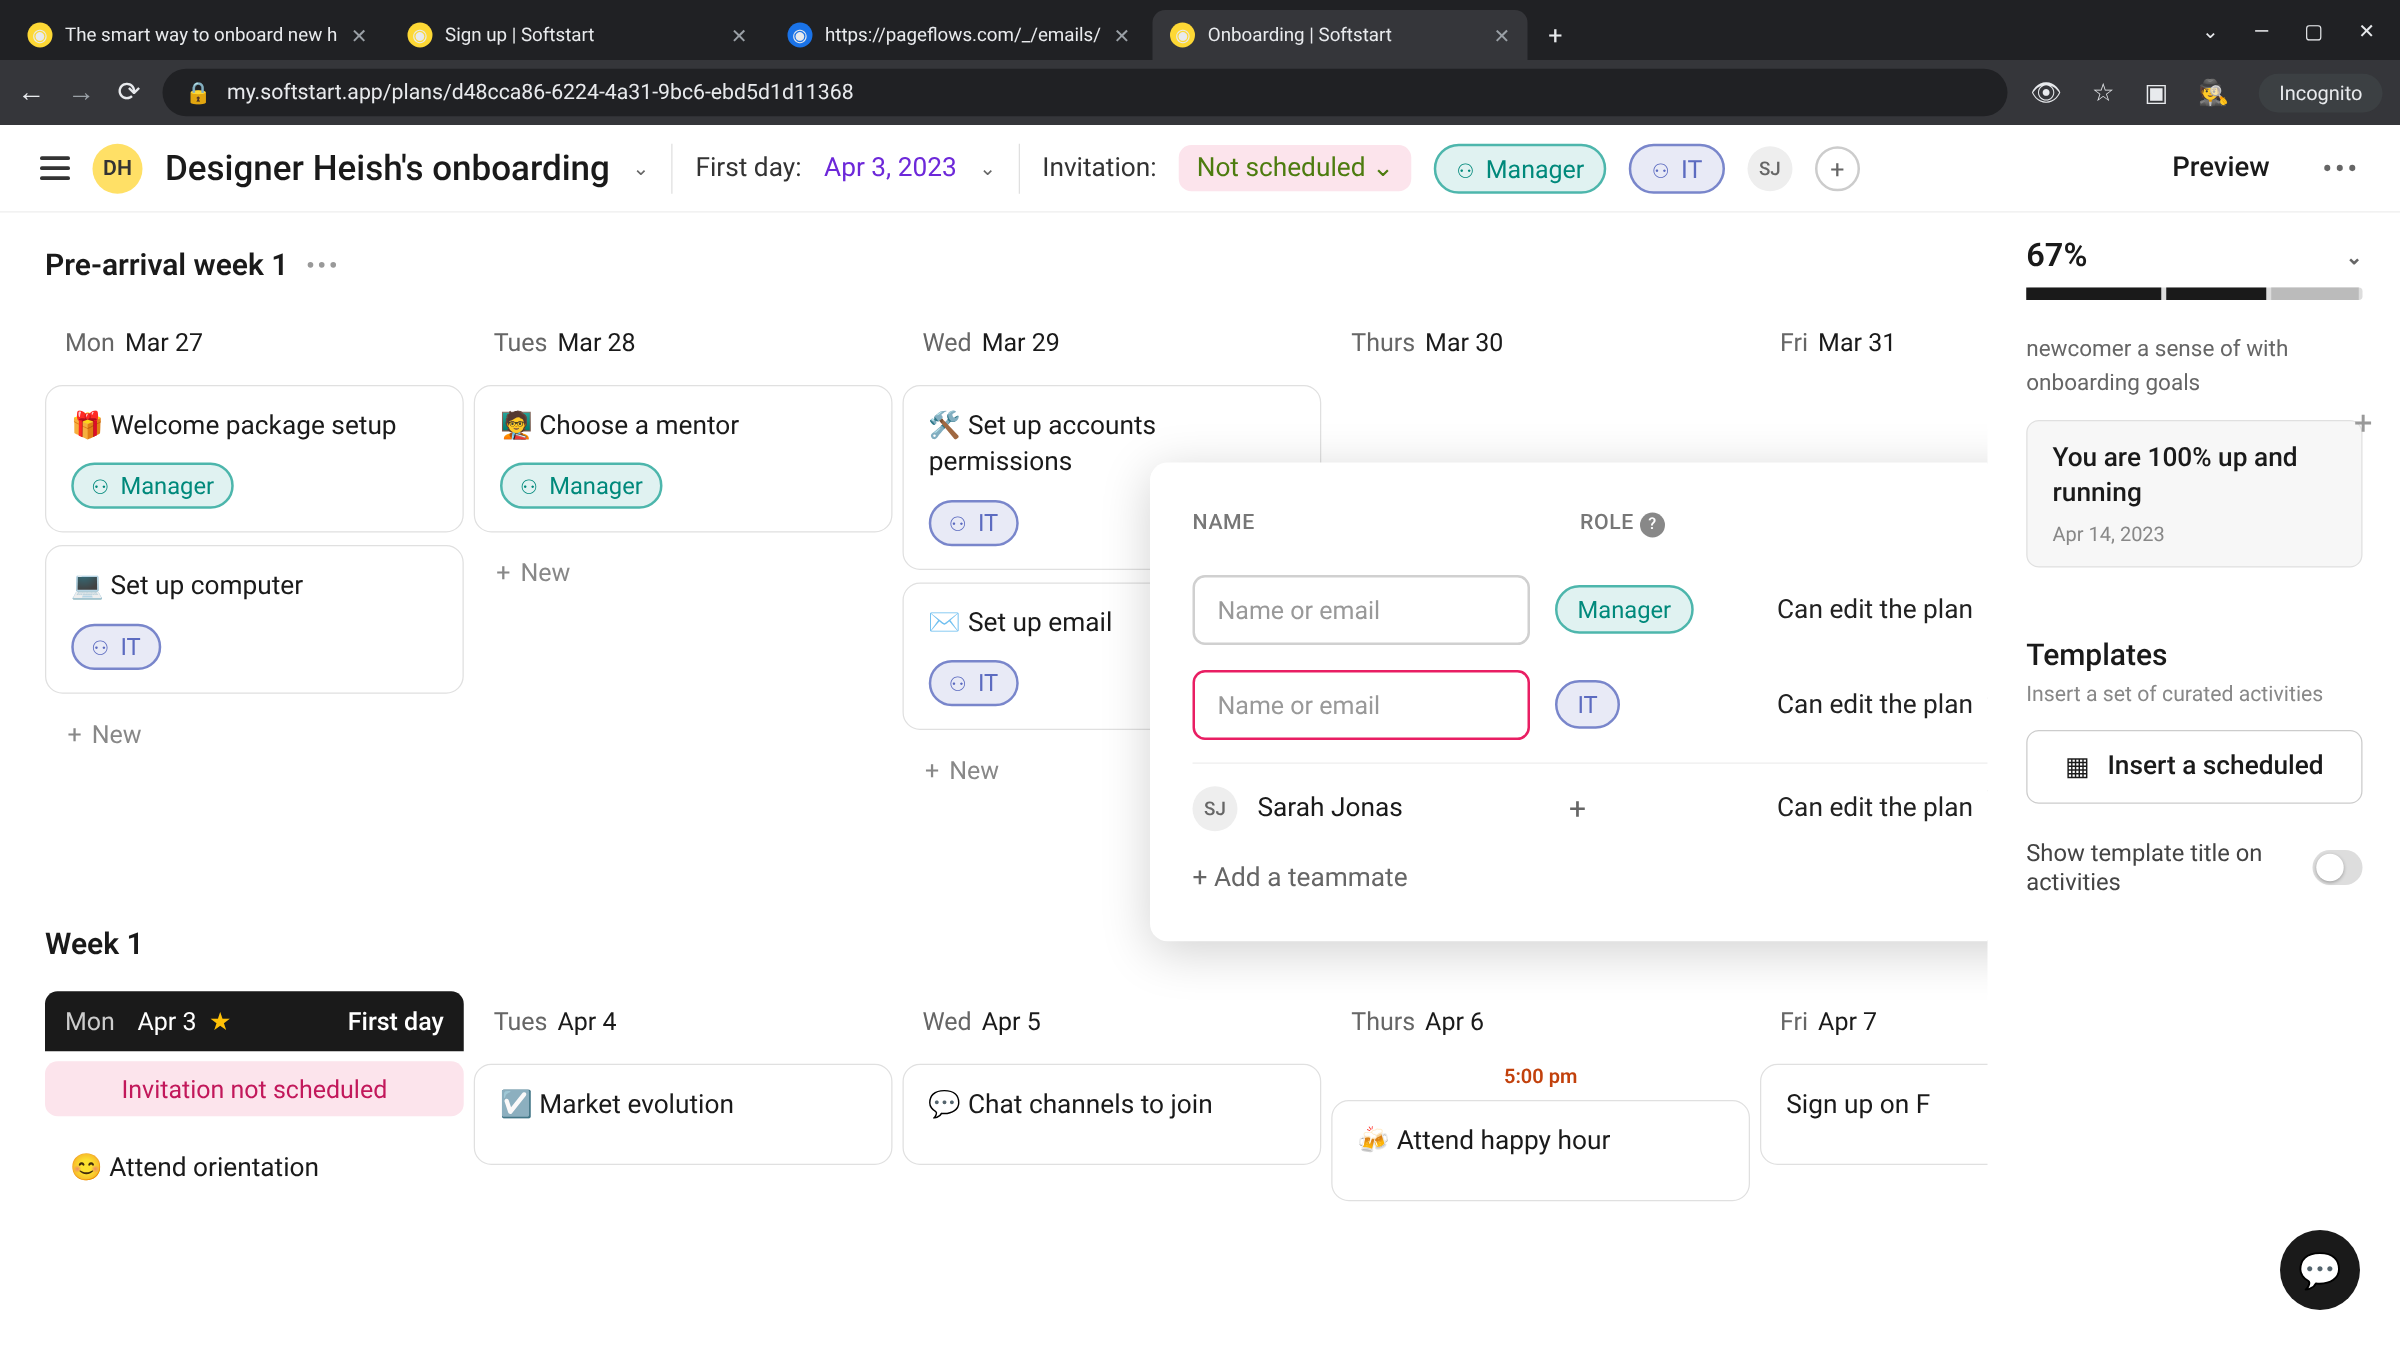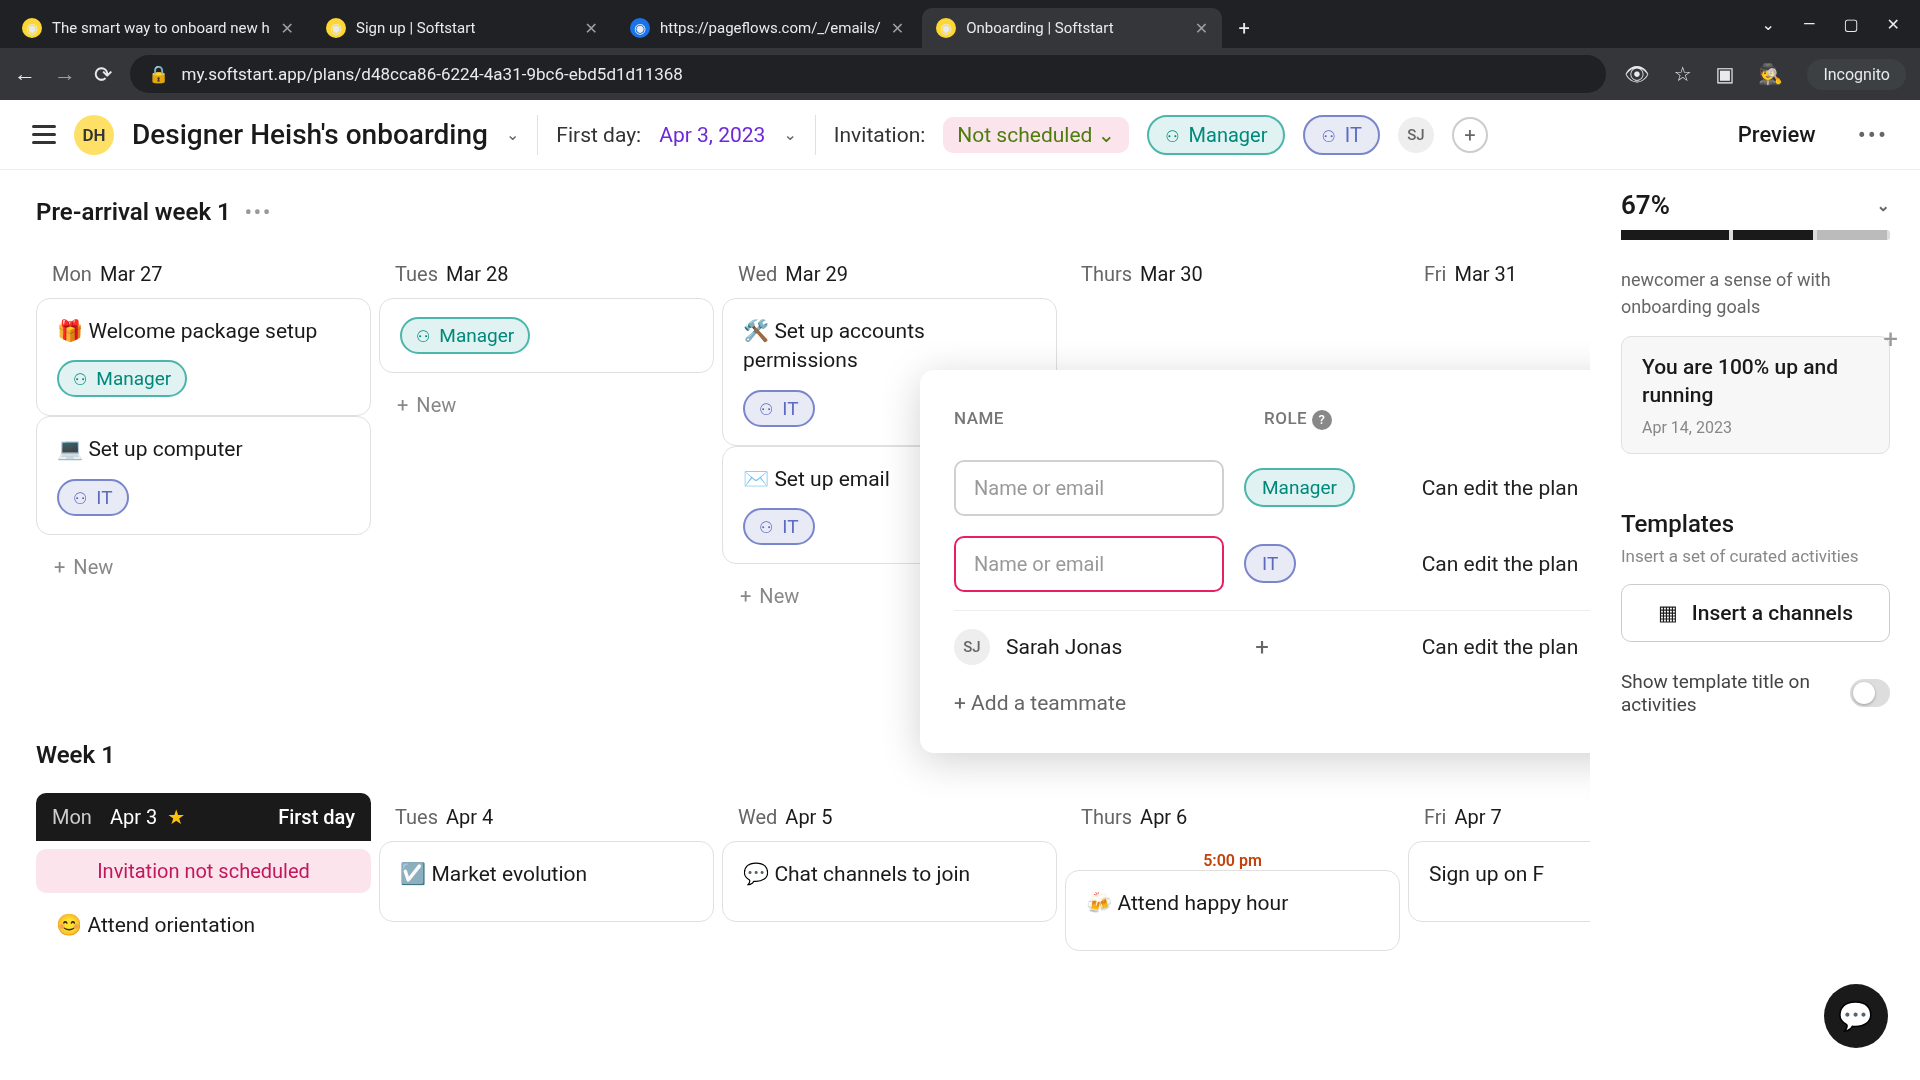--- a/index.html
+++ b/index.html
@@ -53,21 +53,21 @@
 
 .day-row { display: flex; gap: 8px; margin-bottom: 50px; }
 .day-col { width: 335px; flex-shrink: 0; }
 .day-hdr { font-size: 20px; padding: 12px 16px; border-radius: 10px 10px 0 0; }
 .day-hdr.first { background: #1a1a1a; color: #fff; display: flex; align-items: center; gap: 10px; }
 .day-hdr .dow { color: #666; margin-right: 8px; text-align: center; }
 .day-hdr.first .dow { color: #ccc; }
 .first-star { color: #ffc107; }
 .first-tag { margin-left: auto; font-weight: 500; }
 
-.card { border: 1px solid #e0e0e0; border-radius: 14px; padding: 18px 20px; cursor: pointer; }
+.card { border: 1px solid #e0e0e0; border-radius: 14px; padding: 18px 20px; margin-top: 10px; cursor: pointer; }
 .card-title { font-size: 21px; line-height: 1.4; margin-bottom: 14px; }
 .card .role-chip { font-size: 19px; padding: 5px 14px; }
 .invite-warn { background: #fce4ec; color: #c2185b; border-radius: 10px; padding: 10px 20px; font-size: 20px; margin-top: 8px; text-align: center; }
 .card-time { text-align: center; font-size: 16px; font-weight: 600; color: #c2410c; margin-top: 10px; }
 
 .new-btn { color: #888; font-size: 20px; padding: 14px 18px; cursor: pointer; display: flex; align-items: center; gap: 8px; margin-top: 6px; }
 
 
 .popover { position: absolute; top: 200px; left: 920px; width: 720px; background: #fff; border-radius: 14px; box-shadow: 0 8px 40px rgba(0,0,0,0.18); padding: 38px 34px; z-index: 100; }
 .pop-hdr { display: flex; gap: 40px; margin-bottom: 20px; font-size: 17px; color: #777; font-weight: 500; letter-spacing: 0.5px; }
@@ -207,20 +207,21 @@
               <span class="person-ico"></span>
               <span>IT</span>
             </span>
         </div>
         <div class="new-btn">+ <span>New</span></div>
       </div>
 
       <div class="day-col">
         <div class="day-hdr"><span class="dow">Tues</span><span>Mar 28</span></div>
         <div class="card">
+          <div class="card-title"><span>🧑‍🏫</span> <span>Choose a mentor</span></div>
           <span class="role-chip manager">
               <span class="person-ico"></span>
               <span>Manager</span>
             </span>
         </div>
         <div class="new-btn">+ <span>New</span></div>
       </div>
 
       <div class="day-col">
         <div class="day-hdr"><span class="dow">Wed</span><span>Mar 29</span></div>
@@ -351,21 +352,21 @@
       <span style="position:absolute;right:-8px;top:-6px;font-size:26px;color:#999;cursor:pointer">+</span>
     </div>
     <div class="goal-card">
       <div class="goal-title">You are 100% up and running</div>
       <div class="goal-date">Apr 14, 2023</div>
     </div>
     <div class="side-sub">Templates</div>
     <div class="side-cap">Insert a set of curated activities</div>
     <div class="tmpl-btn">
         <span>▦</span>
-        <span>Insert a channels</span>
+        <span>Insert a scheduled</span>
       </div>
     <div class="toggle-row">
       <span>Show template title on activities</span>
       <div class="toggle"></div>
     </div>
   </div>
 </div>
 
 <div class="fab">💬</div>
 

